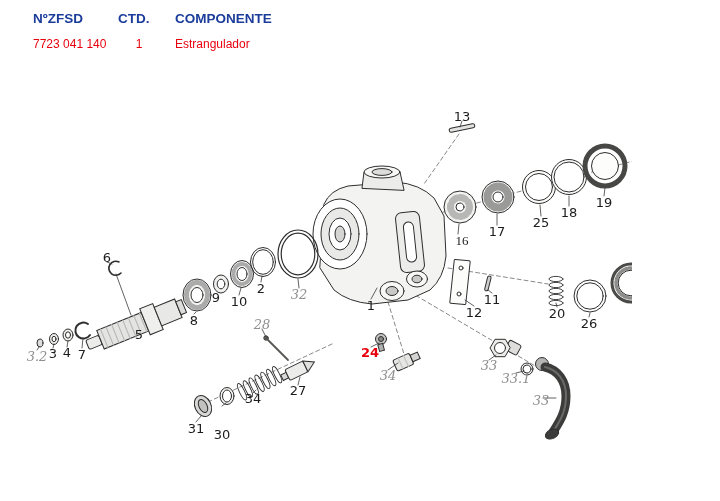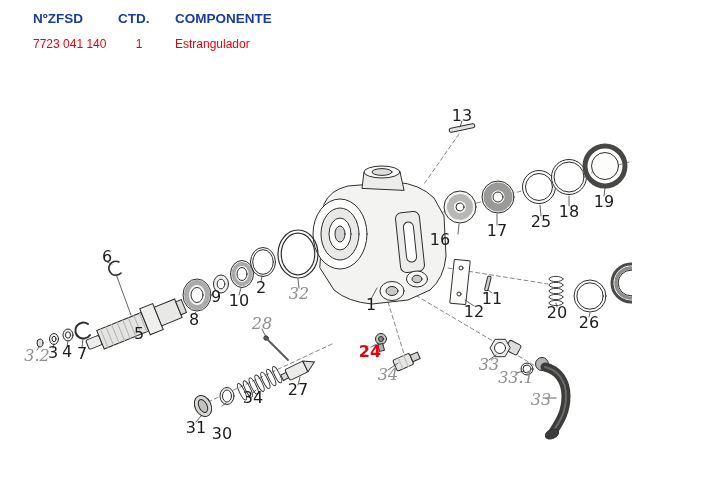--- a/index.html
+++ b/index.html
@@ -27,21 +27,21 @@
     position: absolute; left: 0; top: 0;
     width: 720px; height: 501px;
   }
   .diagram svg { position: absolute; left: 0; top: 0; }
 
   .labels-layer { position: absolute; left: 0; top: 0; width: 720px; height: 501px; pointer-events: none; }
   .part-label {
     position: absolute;
     transform: translate(-50%, -50%);
     font-family: "DejaVu Sans", sans-serif;
-    font-size: 16px;
+    font-size: 13px;
     line-height: 1;
     color: var(--ink, #1c1c1c);
     white-space: nowrap;
   }
   .part-label.italic {
     font-family: "DejaVu Serif", serif;
     font-style: italic;
     color: var(--muted, #8e8e8e);
   }
   .part-label.highlight {
@@ -290,21 +290,21 @@
           <line x1="388" y1="370" x2="398" y2="363"></line>
           <line x1="489" y1="360" x2="496" y2="355"></line>
           <line x1="516" y1="373" x2="524" y2="371"></line>
           <line x1="543" y1="398" x2="556" y2="398"></line>
         </g>
       </g>
     </svg>
 
     <div class="labels-layer">
         <span class="part-label normal" style="left: 462px; top: 116px;">13</span>
-        <span class="part-label normal" style="left: 440px; top: 240px;">16</span>
+        <span class="part-label normal" style="left: 462px; top: 240px; font-family: Liberation Serif, serif;">16</span>
         <span class="part-label normal" style="left: 497px; top: 231px;">17</span>
         <span class="part-label normal" style="left: 541px; top: 222px;">25</span>
         <span class="part-label normal" style="left: 569px; top: 212px;">18</span>
         <span class="part-label normal" style="left: 604px; top: 202px;">19</span>
         <span class="part-label normal" style="left: 492px; top: 299px;">11</span>
         <span class="part-label normal" style="left: 474px; top: 312px;">12</span>
         <span class="part-label normal" style="left: 557px; top: 313px;">20</span>
         <span class="part-label normal" style="left: 589px; top: 323px;">26</span>
         <span class="part-label normal" style="left: 634px; top: 310px; margin-left: 34px;">22</span>
         <span class="part-label normal" style="left: 664px; top: 300px;">23</span>

